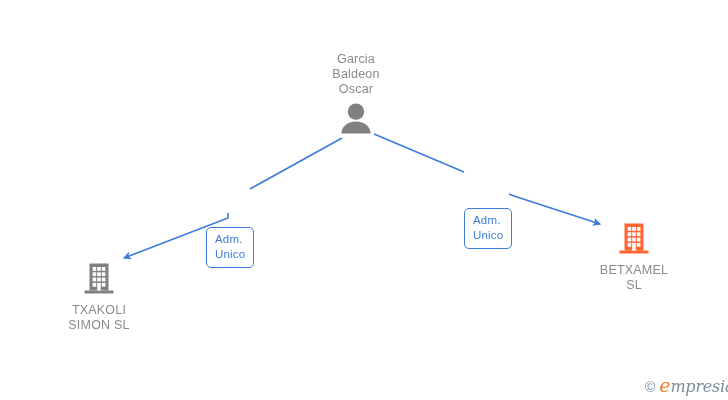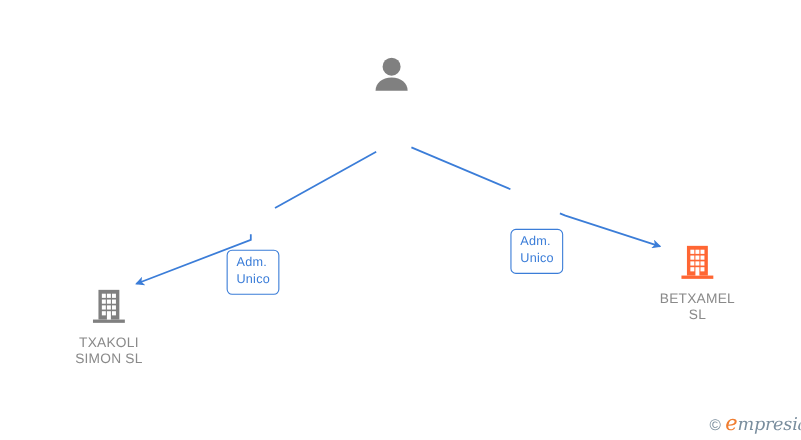--- a/index.html
+++ b/index.html
@@ -132,20 +132,23 @@
     </defs>
 
     <path d="M 342 138 L 250 189" fill="none" stroke="#3b7dd8" stroke-width="1.6"></path>
     <path d="M 228 213 L 228 218 L 124 258" fill="none" stroke="#3b7dd8" stroke-width="1.6" marker-end="url(#arrow-left)"></path>
 
     <path d="M 374 134 L 464 172" fill="none" stroke="#3b7dd8" stroke-width="1.6"></path>
     <path d="M 509 194 L 514 196 L 600 224" fill="none" stroke="#3b7dd8" stroke-width="1.6" marker-end="url(#arrow-right)"></path>
   </svg>
 
   <div class="node person" id="node-person">
+    <div class="node-label">Garcia
+Baldeon
+Oscar</div>
     <span class="node-icon">
       <svg width="34" height="32" viewBox="0 0 34 32">
         <circle cx="17" cy="8.6" r="8.2" fill="#808080"></circle>
         <path d="M 17 18.4
                  C 8.4 18.4 2.4 23.4 2.4 30.6
                  L 31.6 30.6
                  C 31.6 23.4 25.6 18.4 17 18.4 z" fill="#808080"></path>
       </svg>
     </span>
   </div>

